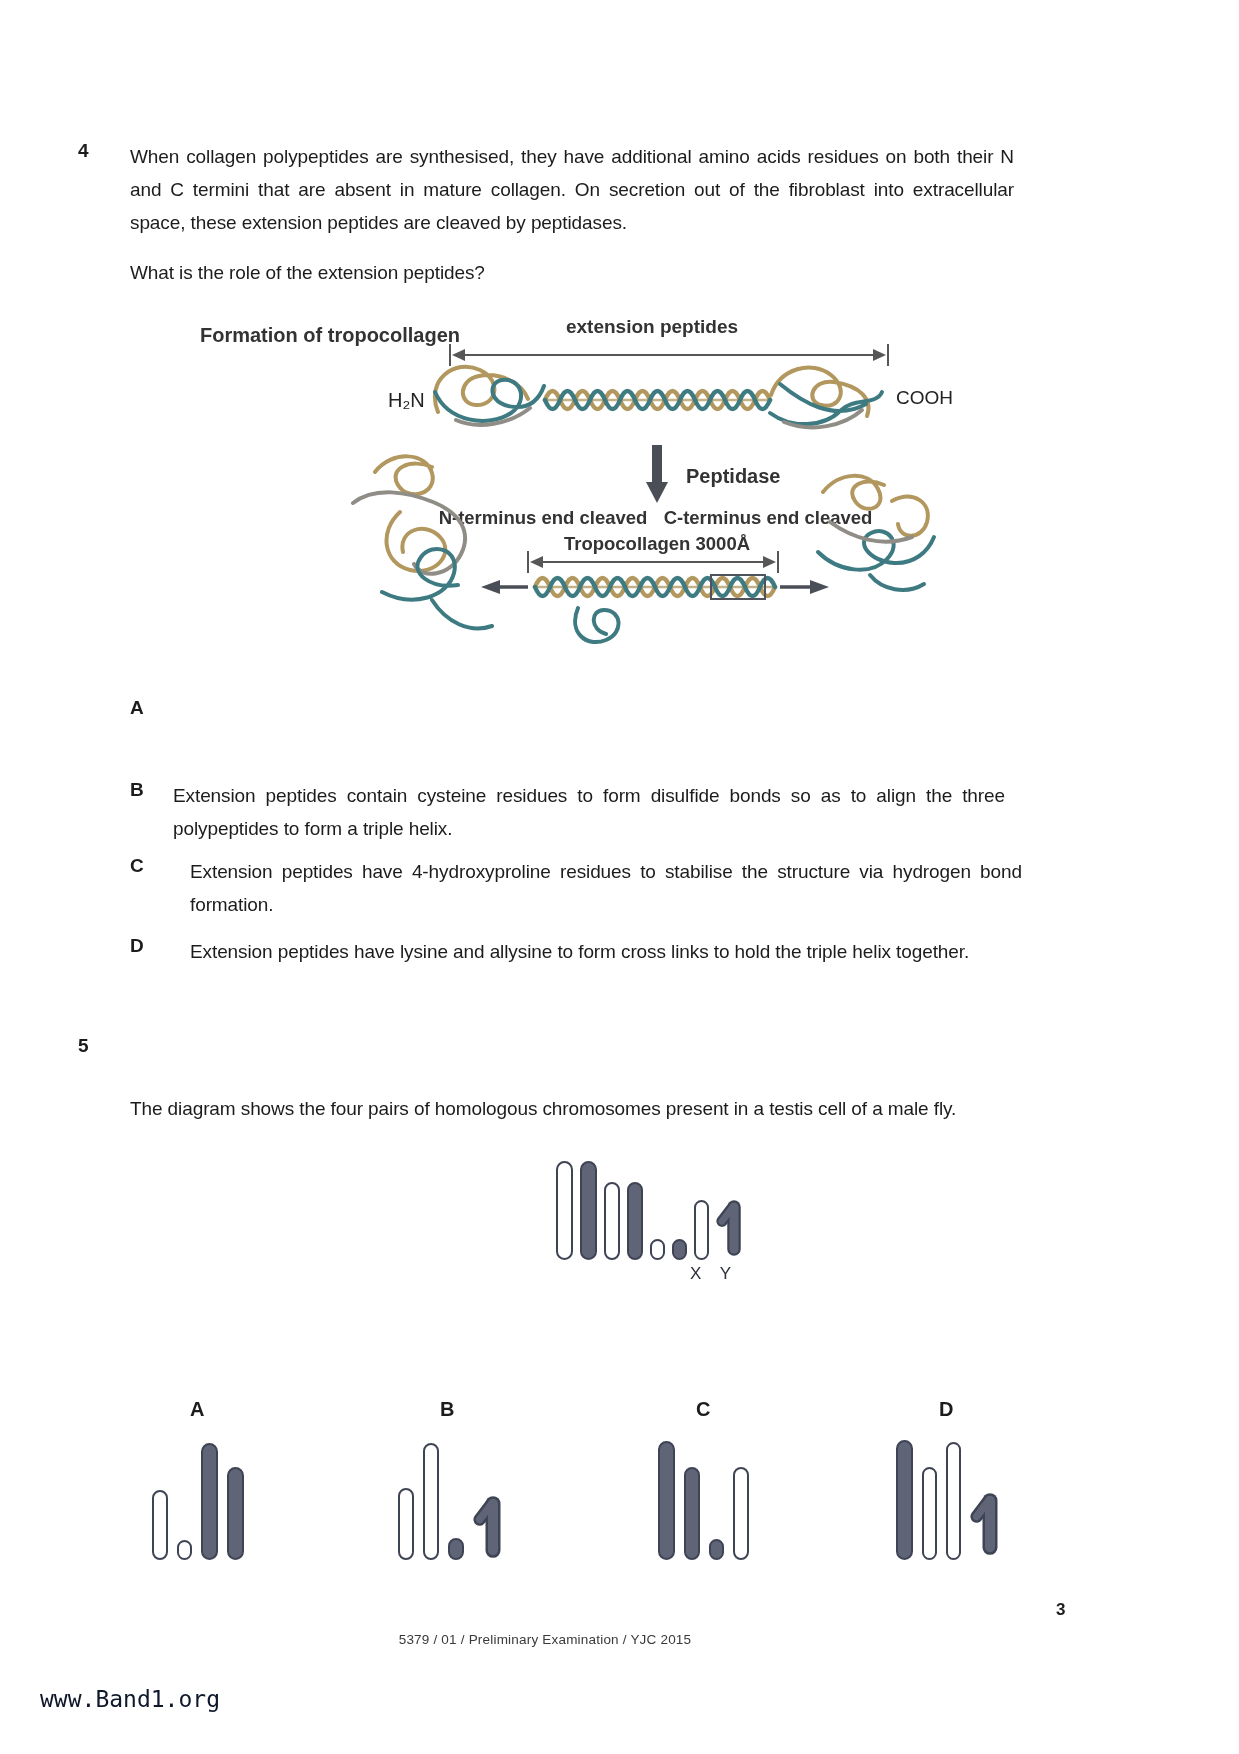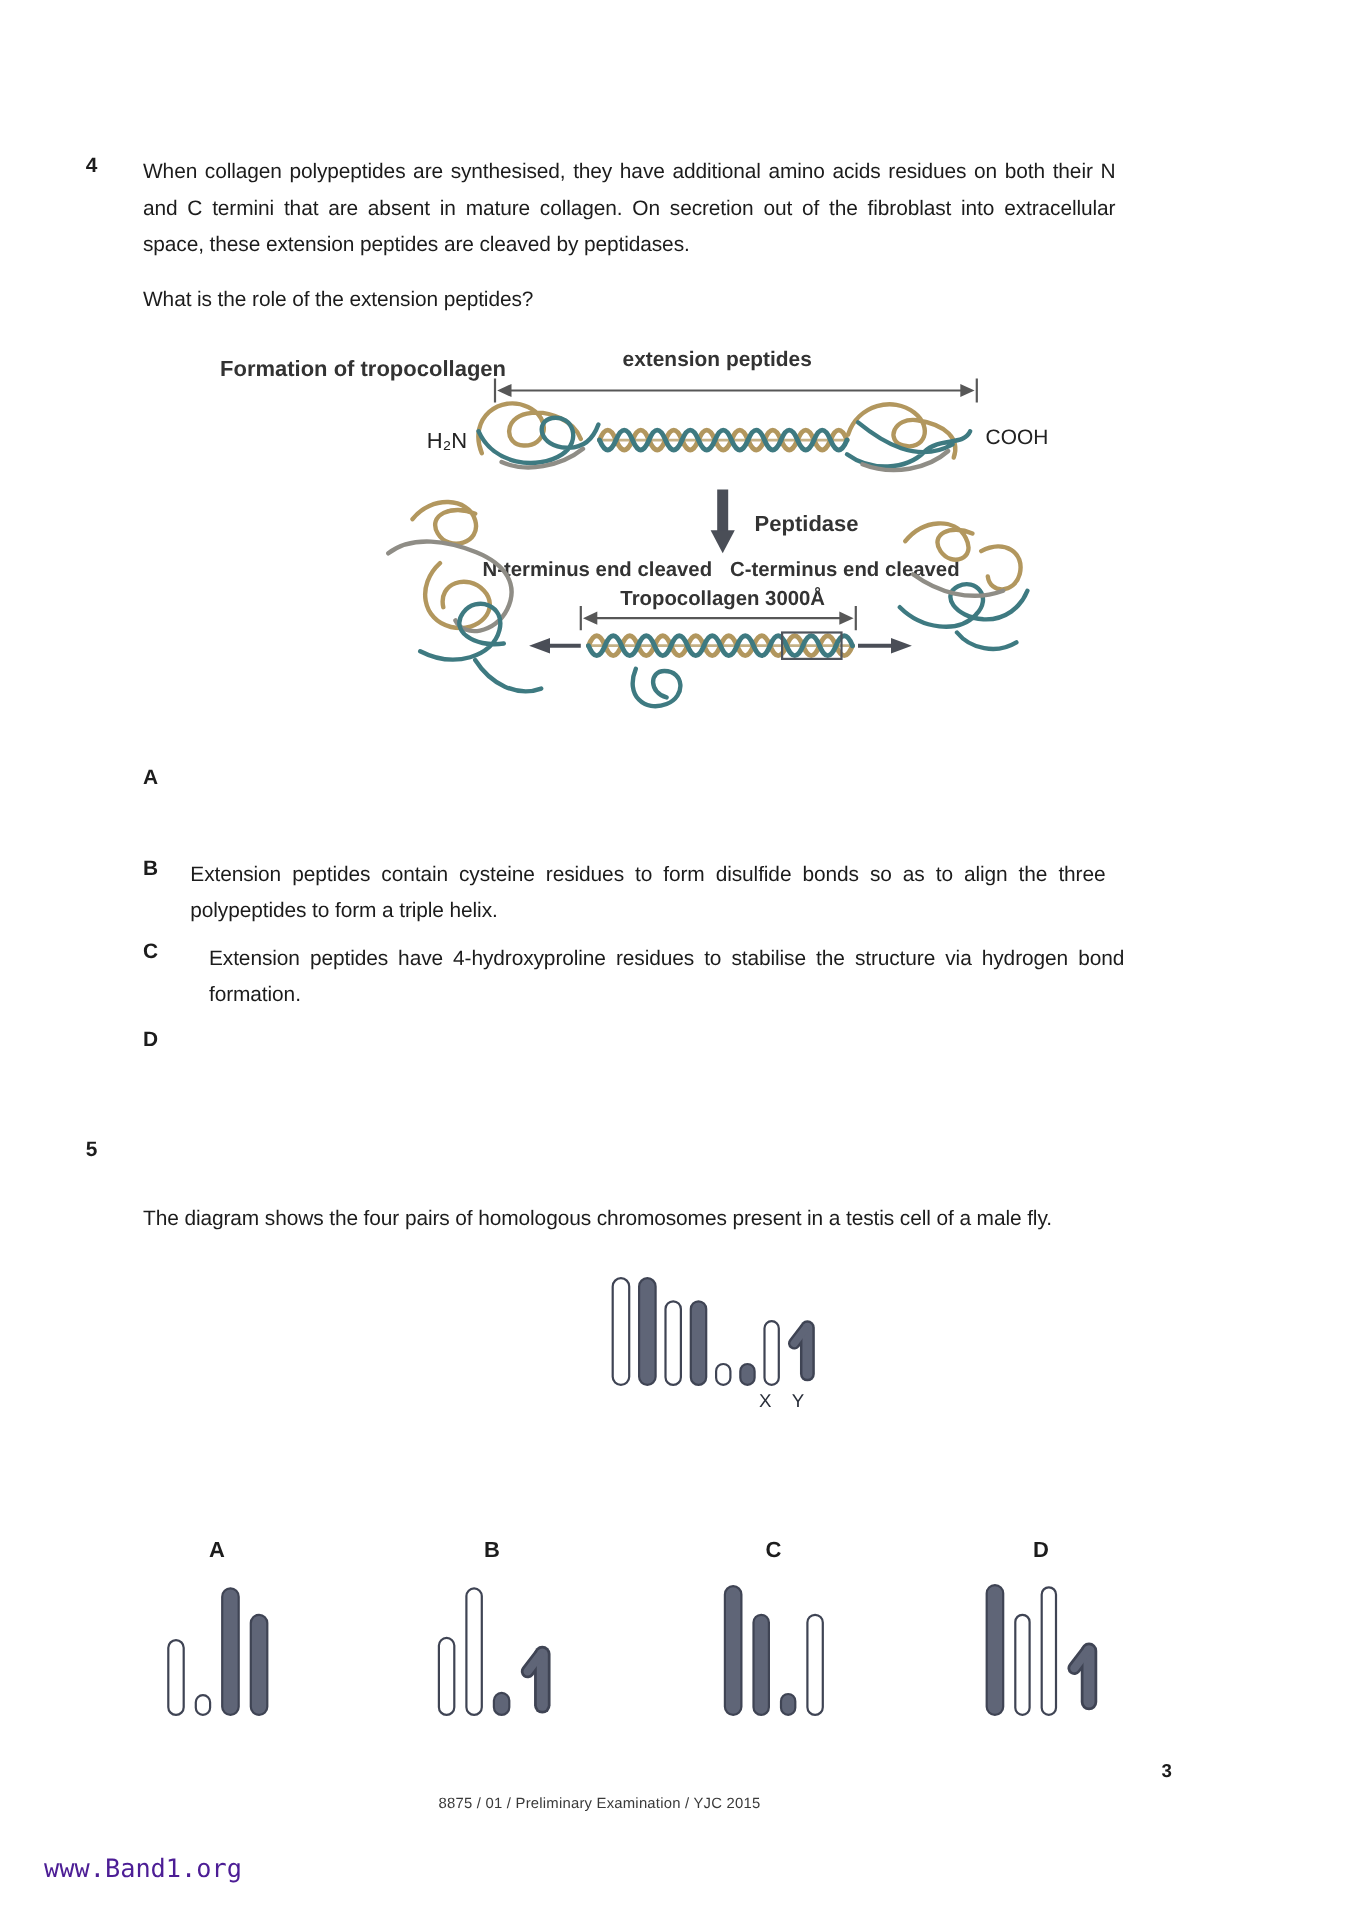--- a/index.html
+++ b/index.html
@@ -9,21 +9,21 @@
   .qnum{position:absolute;font-size:19px;font-weight:bold;}
   .optletter{position:absolute;font-size:19px;font-weight:bold;}
   .chletter{position:absolute;font-size:20px;font-weight:bold;}
   .chrrow{position:absolute;display:flex;align-items:flex-end;}
   .chr{box-sizing:border-box;border-radius:999px;flex:0 0 auto;}
   .xy{position:absolute;font-size:17px;letter-spacing:7px;color:#2a2f3a;}
   .footer{position:absolute;left:180px;top:1632px;width:730px;text-align:center;
           font-size:13.5px;color:#3a3a3a;letter-spacing:0.2px;}
   .pagenum{position:absolute;left:1056px;top:1600px;font-size:17px;font-weight:bold;}
   .watermark{position:absolute;left:40px;top:1686px;font-family:"DejaVu Sans Mono",monospace;
-             font-size:23px;color:#4c1d95;}
+             font-size:23px;color:#0f172a;}
   .fig{position:absolute;left:170px;top:300px;}
   .fb{font-family:"Liberation Sans",sans-serif;font-weight:bold;fill:#333333;}
   .fn{font-family:"Liberation Sans",sans-serif;fill:#222222;}
   i{font-style:italic;}
 </style>
 </head>
 <body>
 
 <div class="page">
 
@@ -153,20 +153,21 @@
 
   <div class="optletter" style="left:130px;top:697px">A</div>
 
   <div class="optletter" style="left:130px;top:779px">B</div>
   <div class="txt" style="left:173px;top:779px;width:832px">Extension peptides contain cysteine residues to form disulfide bonds so as to align the three polypeptides to form a triple helix.</div>
 
   <div class="optletter" style="left:130px;top:855px">C</div>
   <div class="txt" style="left:190px;top:855px;width:832px">Extension peptides have 4-hydroxyproline residues to stabilise the structure via hydrogen bond formation.</div>
 
   <div class="optletter" style="left:130px;top:935px">D</div>
+  <div class="txt" style="left:190px;top:935px;width:832px">Extension peptides have lysine and allysine to form cross links to hold the triple helix together.</div>
 
   <div class="qnum" style="left:78px;top:1035px">5</div>
   <div class="txt" style="left:130px;top:1092px;width:866px">The diagram shows the four pairs of homologous chromosomes present in a testis cell of a male fly.</div>
 
   <div class="chrrow" style="left:556px;top:1160px;height:100px;gap:7px">
       <div class="chr" style="width: 17px; height: 99px; border: 2.5px solid rgb(63, 68, 84); background: rgb(255, 255, 255);"></div>
       <div class="chr" style="width: 17px; height: 99px; border: 2.5px solid rgb(63, 68, 84); background: rgb(95, 101, 119);"></div>
       <div class="chr" style="width: 16px; height: 78px; border: 2.5px solid rgb(63, 68, 84); background: rgb(255, 255, 255);"></div>
       <div class="chr" style="width: 16px; height: 78px; border: 2.5px solid rgb(63, 68, 84); background: rgb(95, 101, 119);"></div>
       <div class="chr" style="width: 15px; height: 21px; border: 2.5px solid rgb(63, 68, 84); background: rgb(255, 255, 255);"></div>
@@ -224,16 +225,16 @@
         <g fill="none" stroke-linecap="round">
           <path d="M24 11 L24 67" stroke="#3f4454" stroke-width="18"></path>
           <path d="M8 30 L21 13" stroke="#3f4454" stroke-width="15"></path>
           <path d="M24 11 L24 67" stroke="#5f6577" stroke-width="12"></path>
           <path d="M8 30 L21 13" stroke="#5f6577" stroke-width="9"></path>
         </g>
       </svg>
     </div>
 
   <div class="pagenum">3</div>
-  <div class="footer">8875 / 01 / Preliminary Examination / YJC 2015</div>
+  <div class="footer">5379 / 01 / Preliminary Examination / YJC 2015</div>
   <div class="watermark">www.Band1.org</div>
 
 </div>
 
 </body></html>

